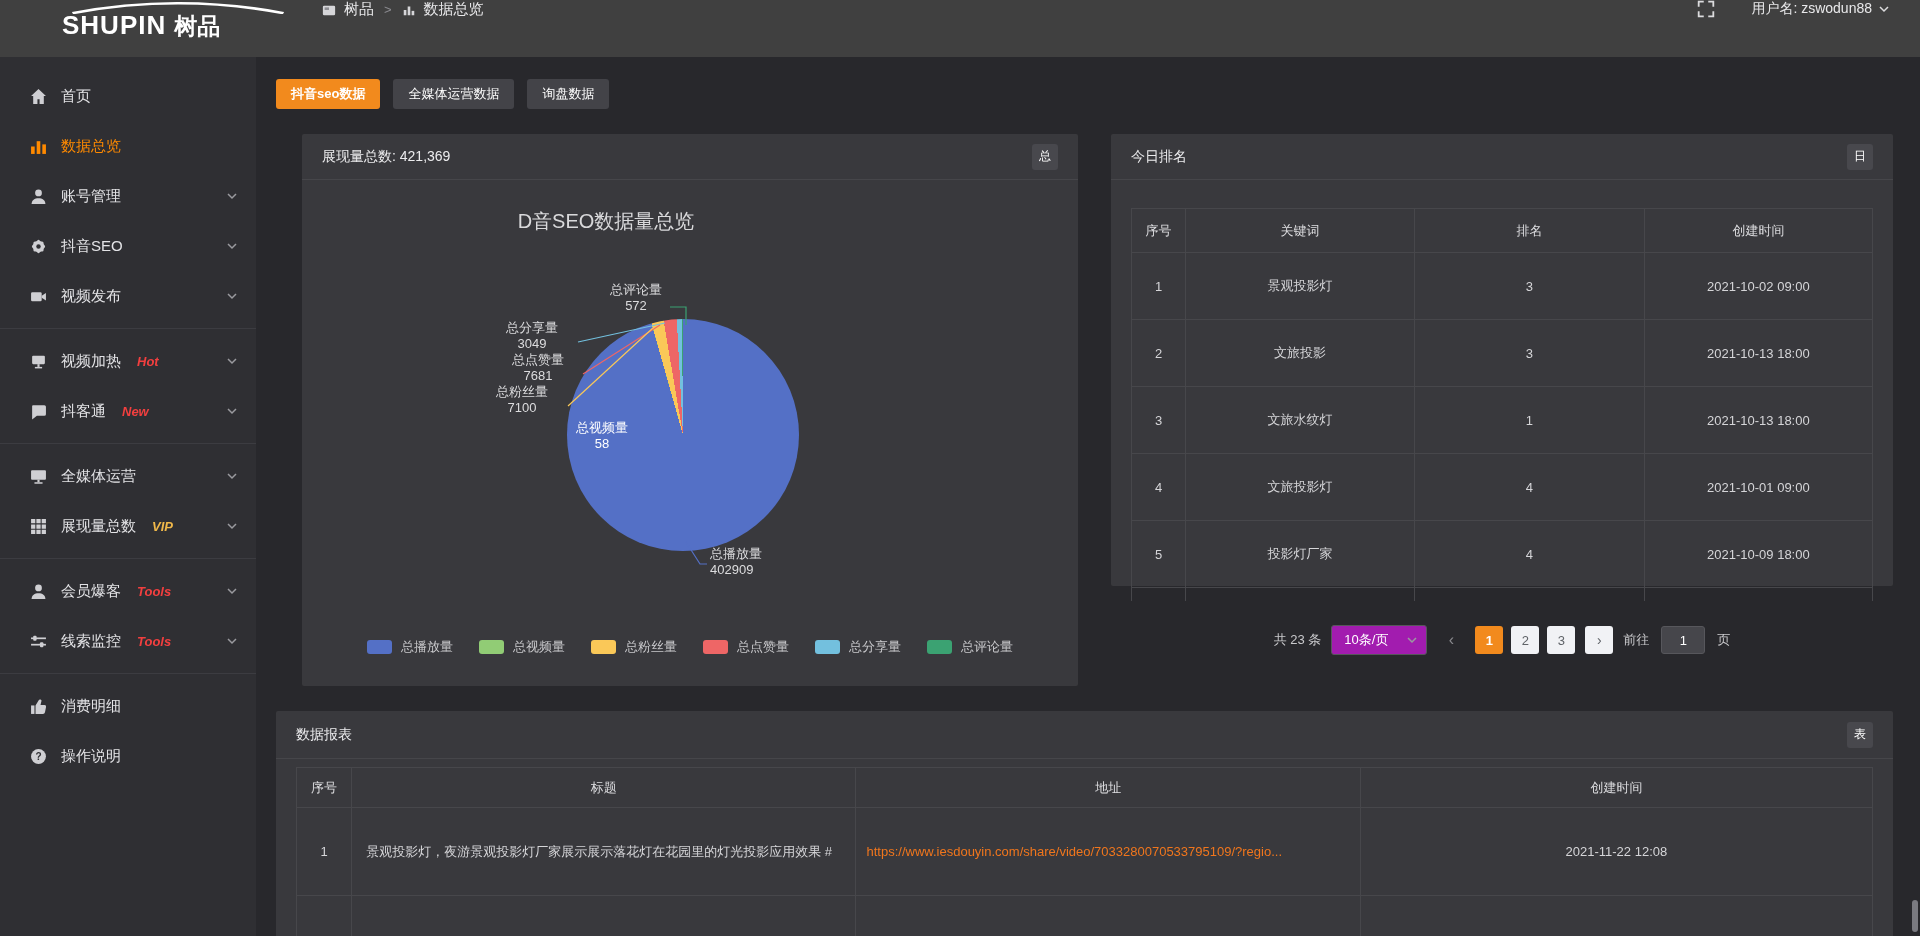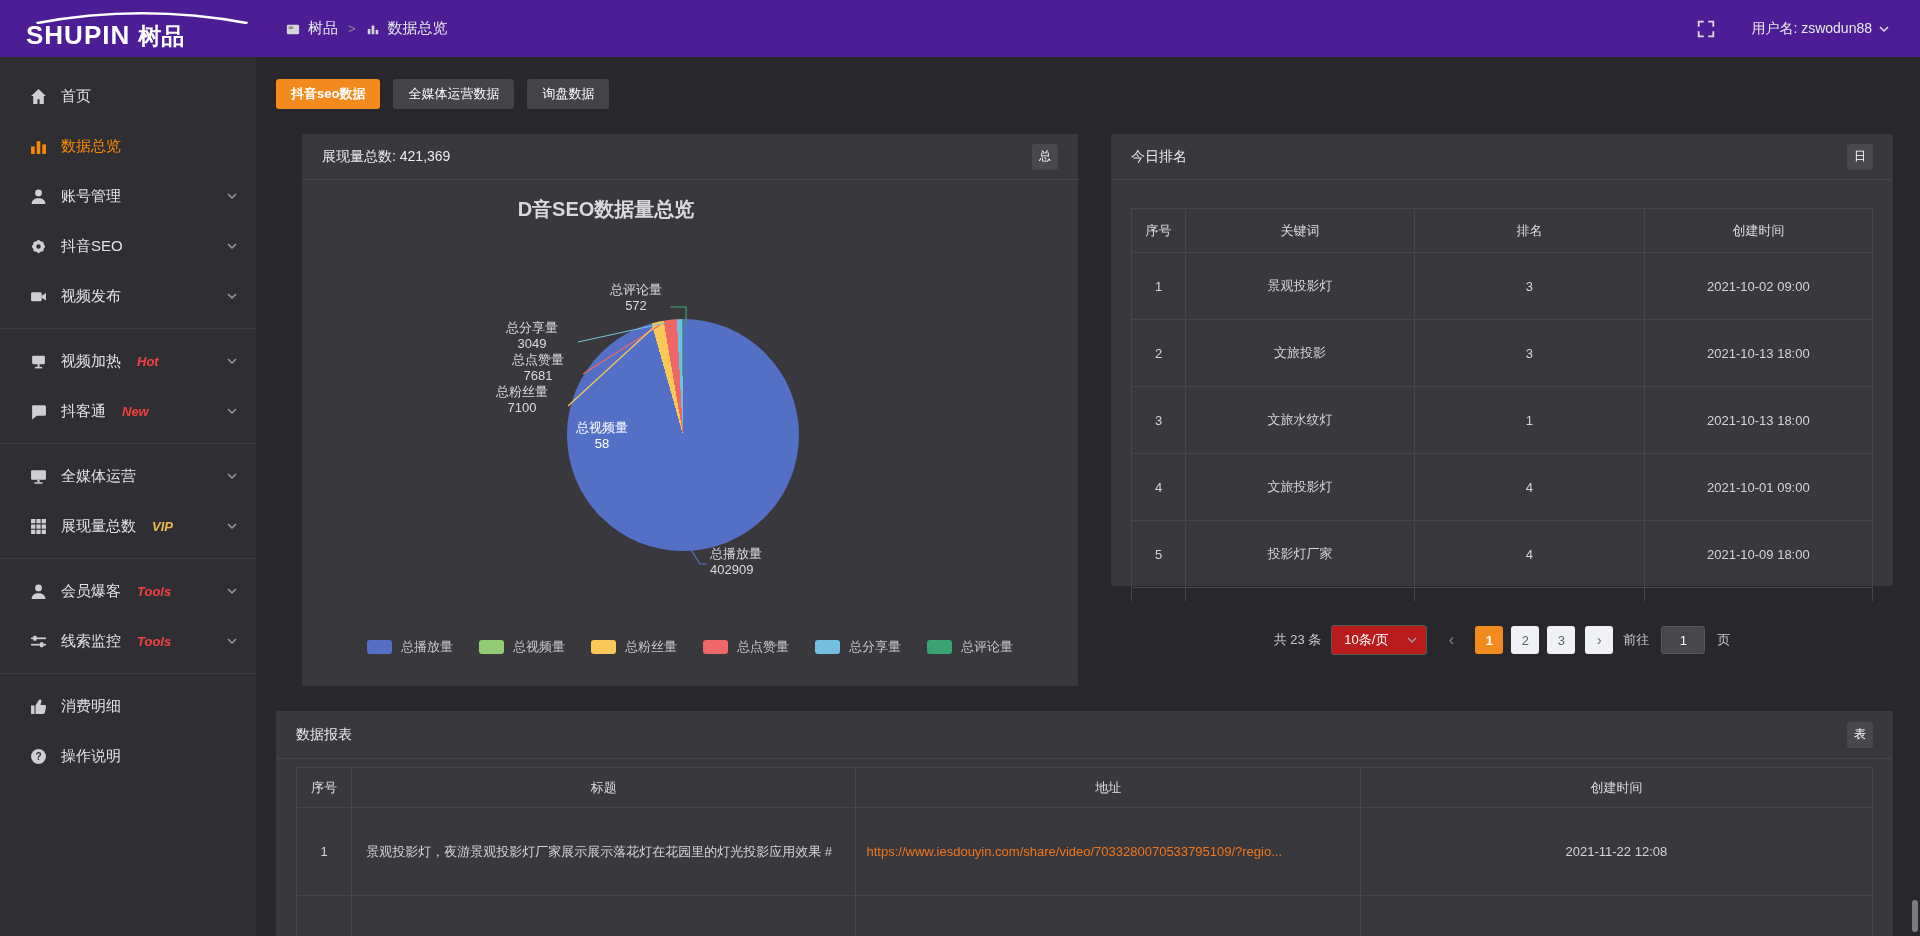--- a/index.html
+++ b/index.html
@@ -1,20 +1,20 @@
 <!DOCTYPE html>
 <html><head>
 <meta charset="utf-8">
 <style>
   * { margin:0; padding:0; box-sizing:border-box; }
   html,body { width:1920px; height:936px; overflow:hidden; background:#28282c;
     font-family:"Liberation Sans","DejaVu Sans",sans-serif; }
 
   
-  .topbar { height:57px; background:#4c1d95; display:flex; align-items:center; position:relative; z-index:5; }
+  .topbar { height:57px; background:#404040; display:flex; align-items:flex-start; position:relative; z-index:5;padding-left:36px; }
   .logo { width:256px; padding-left:26px; display:flex; flex-direction:column; }
   .logo-arc { margin-left:2px; height:12px; }
   .logo-text { display:flex; align-items:baseline; color:#fff; line-height:1; }
   .logo-en { font-size:26px; font-weight:800; letter-spacing:1px; }
   .logo-zh { font-size:23px; font-weight:700; margin-left:8px; }
   .breadcrumb { display:flex; align-items:center; margin-left:30px; color:#e8e8ea; font-size:15px; gap:8px; }
   .bc-sep { color:#8b8b90; font-size:13px; margin:0 2px; }
   .bc-icon { display:inline-flex; width:14px; height:14px; }
   .topbar-right { margin-left:auto; display:flex; align-items:center; gap:36px; padding-right:30px; color:#e8e8ea; font-size:14px; }
   .fs-icon { width:18px; height:18px; display:inline-flex; cursor:pointer; }
@@ -44,22 +44,22 @@
   .panels-row { display:flex; gap:33px;padding-left:26px; }
   .panel { background:#39393d; border-radius:2px; }
   .panel-header { height:46px; display:flex; align-items:center; justify-content:space-between;
                   padding:0 20px; border-bottom:1px solid #46464a; color:#ececee; font-size:14px; }
   .panel-badge { width:26px; height:26px; background:#48484d; color:#fff; font-size:12px; border-radius:3px;
                  display:flex; align-items:center; justify-content:center; cursor:pointer; }
 
   
   .chart-panel { width:776px; height:552px; position:relative; }
   .chart-area { position:relative; width:100%; height:460px; }
-  .chart-title { position:absolute; left:304px; top:16px; transform:translateX(-50%); color:#d9d9db;
-                 font-size:20px; font-weight:700; white-space:nowrap; }
+  .chart-title { position:absolute; left:304px; top:28px; transform:translateX(-50%); color:#d9d9db;
+                 font-size:20px; font-weight:400; white-space:nowrap; }
   .pie { position:absolute; left:265px; top:139px; width:232px; height:232px; border-radius:50%; }
   .pie-label { position:absolute; color:#dcdcde; font-size:13px; line-height:16px; text-align:center; }
   .pie-label b { font-weight:400; display:block; }
   .pl0 { left:408px; top:366px; width:100px; text-align:left; }
   .pl1 { left:262px; top:240px; width:76px; color:#fff; }
   .pl2 { left:176px; top:204px; width:88px; }
   .pl3 { left:192px; top:172px; width:88px; }
   .pl4 { left:186px; top:140px; width:88px; }
   .pl5 { left:290px; top:102px; width:88px; }
   .callouts { position:absolute; left:0; top:0; width:776px; height:460px; pointer-events:none; }
@@ -74,21 +74,21 @@
   .rank-wrap { height:393px; }
   table { width:100%; border-collapse:collapse; table-layout:fixed; }
   th, td { border:1px solid #47474b; color:#d5d5d8; font-size:13px; font-weight:400; text-align:center;
            padding:0 8px; overflow:hidden; white-space:nowrap; text-overflow:ellipsis; }
   th { height:44px; color:#dfdfe2; }
   .rank-table td { height:67px; }
   .rank-table .c0 { width:7.3%; } .rank-table .c1 { width:30.9%; } .rank-table .c2 { width:31%; } .rank-table .c3 { width:30.8%; }
   .rank-table .stub td { height:14px; border-bottom:none; }
 
   .pagination { display:flex; align-items:center; justify-content:center; gap:10px; margin-top:24px; color:#c9c9cc; font-size:13px; }
-  .page-size { height:30px; min-width:96px; background:#b91c1c; border:1px solid #57575c; border-radius:3px;
+  .page-size { height:30px; min-width:96px; background:#a21caf; border:1px solid #57575c; border-radius:3px;
                display:flex; align-items:center; justify-content:space-between; padding:0 8px 0 12px; color:#fff; cursor:pointer; }
   .page-size .chev svg { stroke:#9a9a9f; }
   .page-btn { min-width:28px; height:28px; border-radius:3px; background:#f1f2f5; color:#5f6368; font-size:13px;
               display:flex; align-items:center; justify-content:center; cursor:pointer; padding:0 4px; }
   .page-btn.active { background:#f28a1d; color:#fff; font-weight:700; }
   .page-prev { background:none; color:#8a8a8e; font-size:16px; }
   .page-next { font-size:14px; }
   .goto-input { width:44px; height:28px; background:#46464b; border:1px solid #57575c; border-radius:3px;
                 color:#fff; text-align:center; font-size:13px; margin:0 2px; }
 

